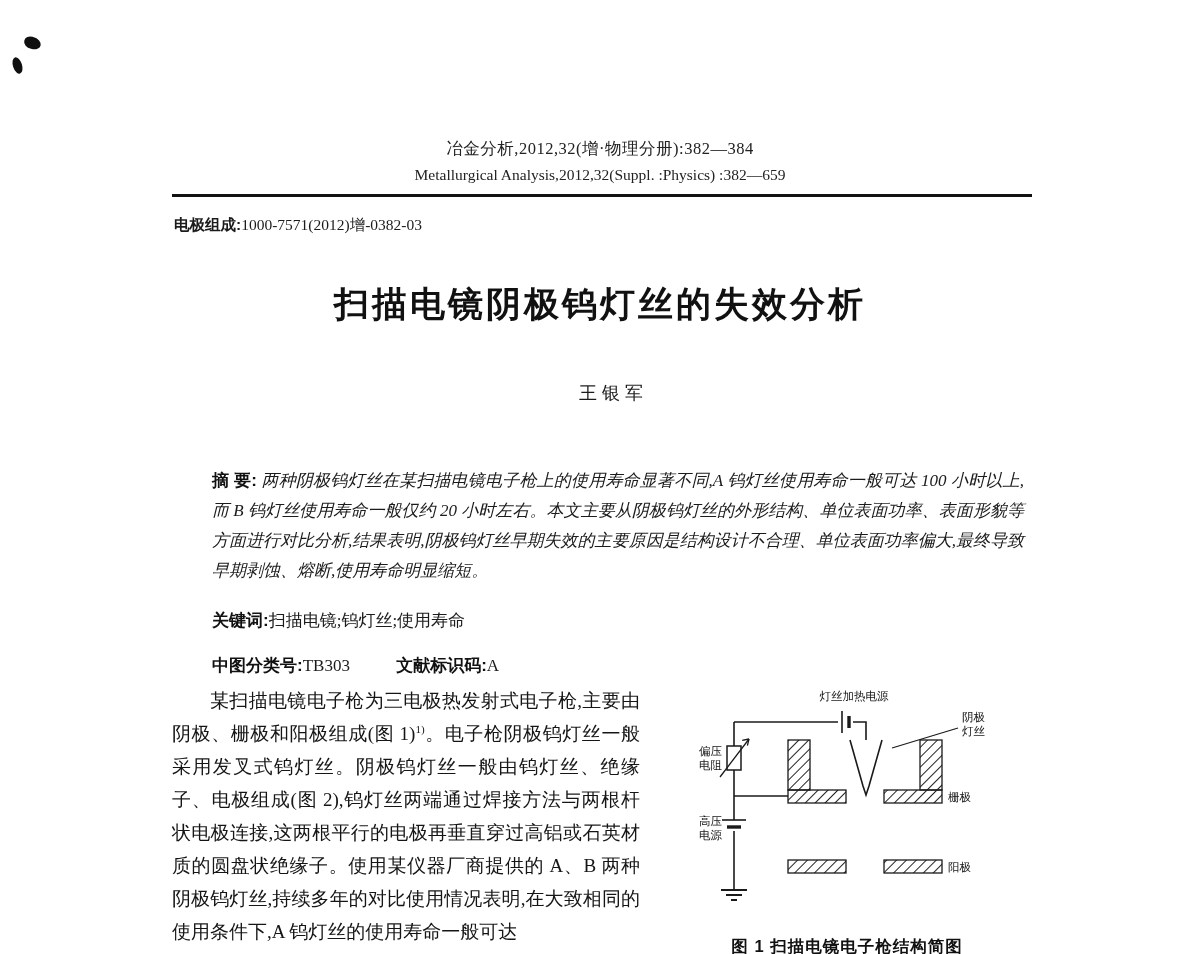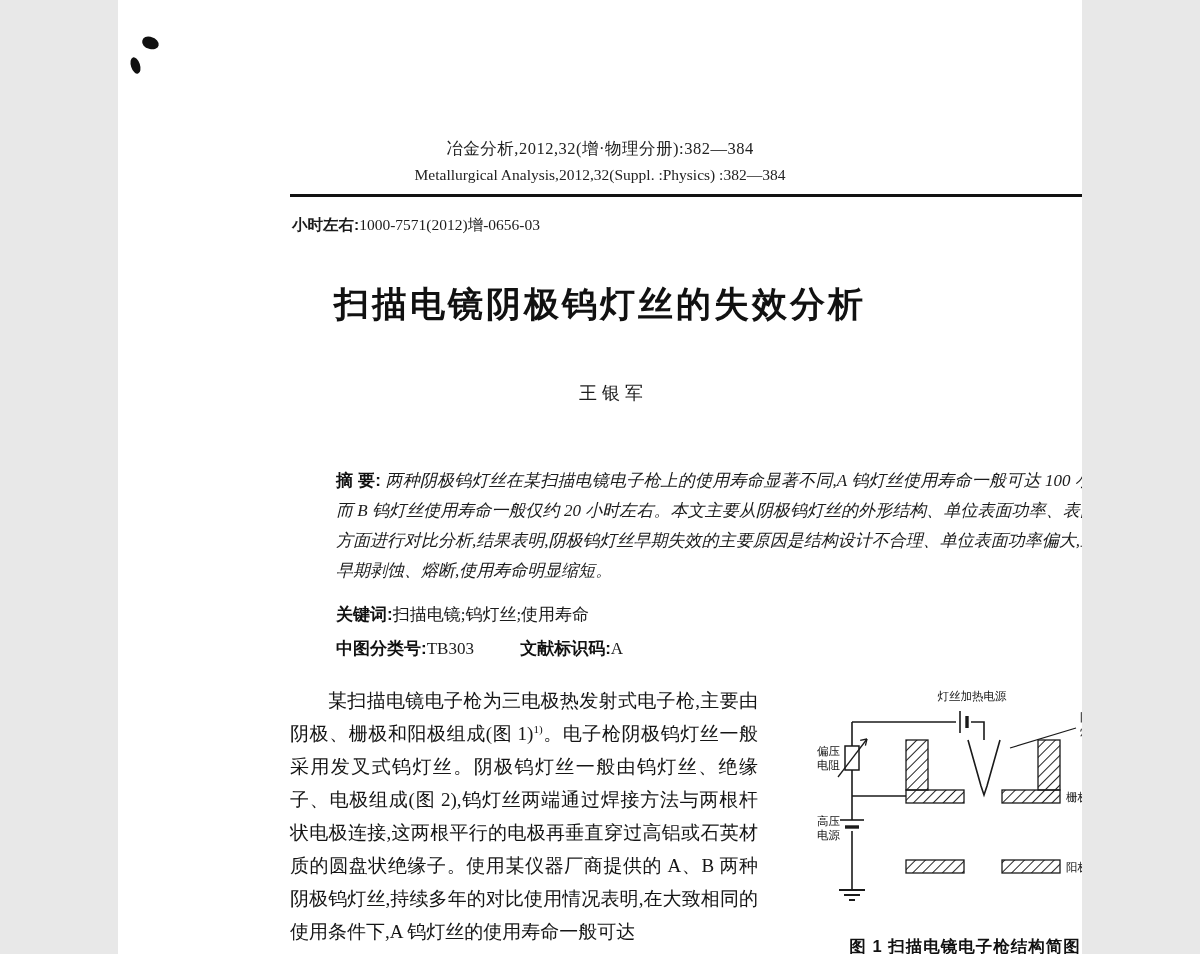--- a/index.html
+++ b/index.html
@@ -1,19 +1,19 @@
 <!DOCTYPE html>
 <html><head>
 <meta charset="utf-8">
 <style>
   * { margin:0; padding:0; box-sizing:border-box; }
   html,body { background:#e8e8e8; }
   body { font-family:"Liberation Serif","DejaVu Serif",serif; color:#1b1b1b; }
   .page {
-    position:relative; width:964px; height:954px; background:#ffffff;
+    position:relative; width:1200px; height:954px; background:#ffffff;
     overflow:hidden; margin:0 auto;
   }
   
   .artifact { position:absolute; background:#101010; }
   .a1 { left:24px; top:37px; width:17px; height:12px; border-radius:45% 60% 50% 55%; transform:rotate(14deg); }
   .a2 { left:13px; top:57px; width:9px; height:17px; border-radius:50%; transform:rotate(-18deg); }
 
   .journal-cn {
     position:absolute; top:138px; left:0; width:100%;
     text-align:center; font-size:16.5px; letter-spacing:0.5px; color:#222;
@@ -39,31 +39,31 @@
   .author {
     position:absolute; top:381px; left:0; width:100%; text-align:center;
     font-size:18px; letter-spacing:5px;padding-left:27px;
   }
   .affiliation {
     position:absolute; top:407px; left:0; width:100%; text-align:center;
     font-size:15px; letter-spacing:1px;
   }
 
   .meta {
-    position:absolute; top:466px; left:218px; width:812px;
+    position:absolute; top:466px; left:212px; width:812px;
     font-size:17px; line-height:30px;
   }
   .meta .label {
     font-family:"Liberation Sans","DejaVu Sans",sans-serif;
     font-weight:700; font-style:normal; color:#111;
   }
   .abstract { text-align:justify; }
   .abstract .abs-text { font-style:italic; }
-  .keywords { margin-top:14px; }
-  .clc { margin-top:4px; }
+  .keywords { margin-top:20px; }
+  .clc { margin-top:15px; }
   .clc .doc { margin-left:42px; }
 
   .columns {
     position:absolute; top:684px; left:172px; width:860px;
     display:flex; gap:36px;
   }
   .col-left {
     width:468px; font-size:19px; line-height:33px; text-align:justify;
     color:#151515;
   }
@@ -84,25 +84,25 @@
 </style>
 </head>
 <body>
 
 <div class="page">
 
   <div class="artifact a1"></div>
   <div class="artifact a2"></div>
 
   <div class="journal-cn">冶金分析,2012,32(增·物理分册):382—384</div>
-  <div class="journal-en">Metallurgical Analysis,2012,32(Suppl. :Physics) :382—384</div>
+  <div class="journal-en">Metallurgical Analysis,2012,32(Suppl. :Physics) :382—659</div>
   <div class="header-rule"></div>
 
   <div class="article-number">
-    <span class="lab">小时左右:</span><span>1000-7571(2012)增-0656-03</span>
+    <span class="lab">电极组成:</span><span>1000-7571(2012)增-0382-03</span>
   </div>
 
   <h1 class="title">扫描电镜阴极钨灯丝的失效分析</h1>
   <div class="author">王银军</div>
 
   <div class="meta">
     <p class="abstract">
       <span class="label">摘  要:</span>
       <span class="abs-text">两种阴极钨灯丝在某扫描电镜电子枪上的使用寿命显著不同,A 钨灯丝使用寿命一般可达 100 小时以上,而 B 钨灯丝使用寿命一般仅约 20 小时左右。本文主要从阴极钨灯丝的外形结构、单位表面功率、表面形貌等方面进行对比分析,结果表明,阴极钨灯丝早期失效的主要原因是结构设计不合理、单位表面功率偏大,最终导致早期剥蚀、熔断,使用寿命明显缩短。</span>
     </p>

